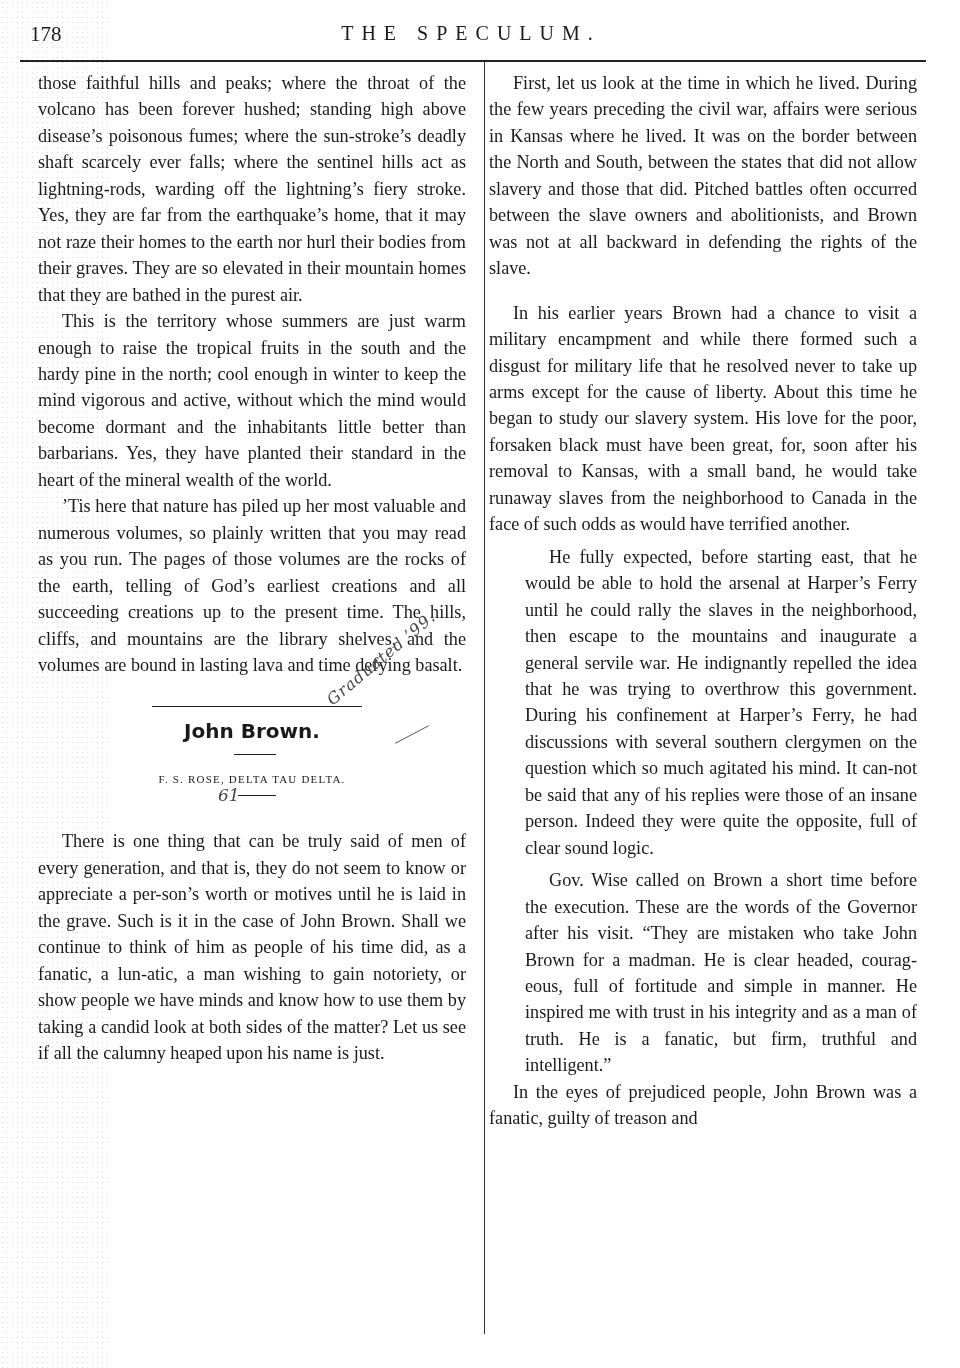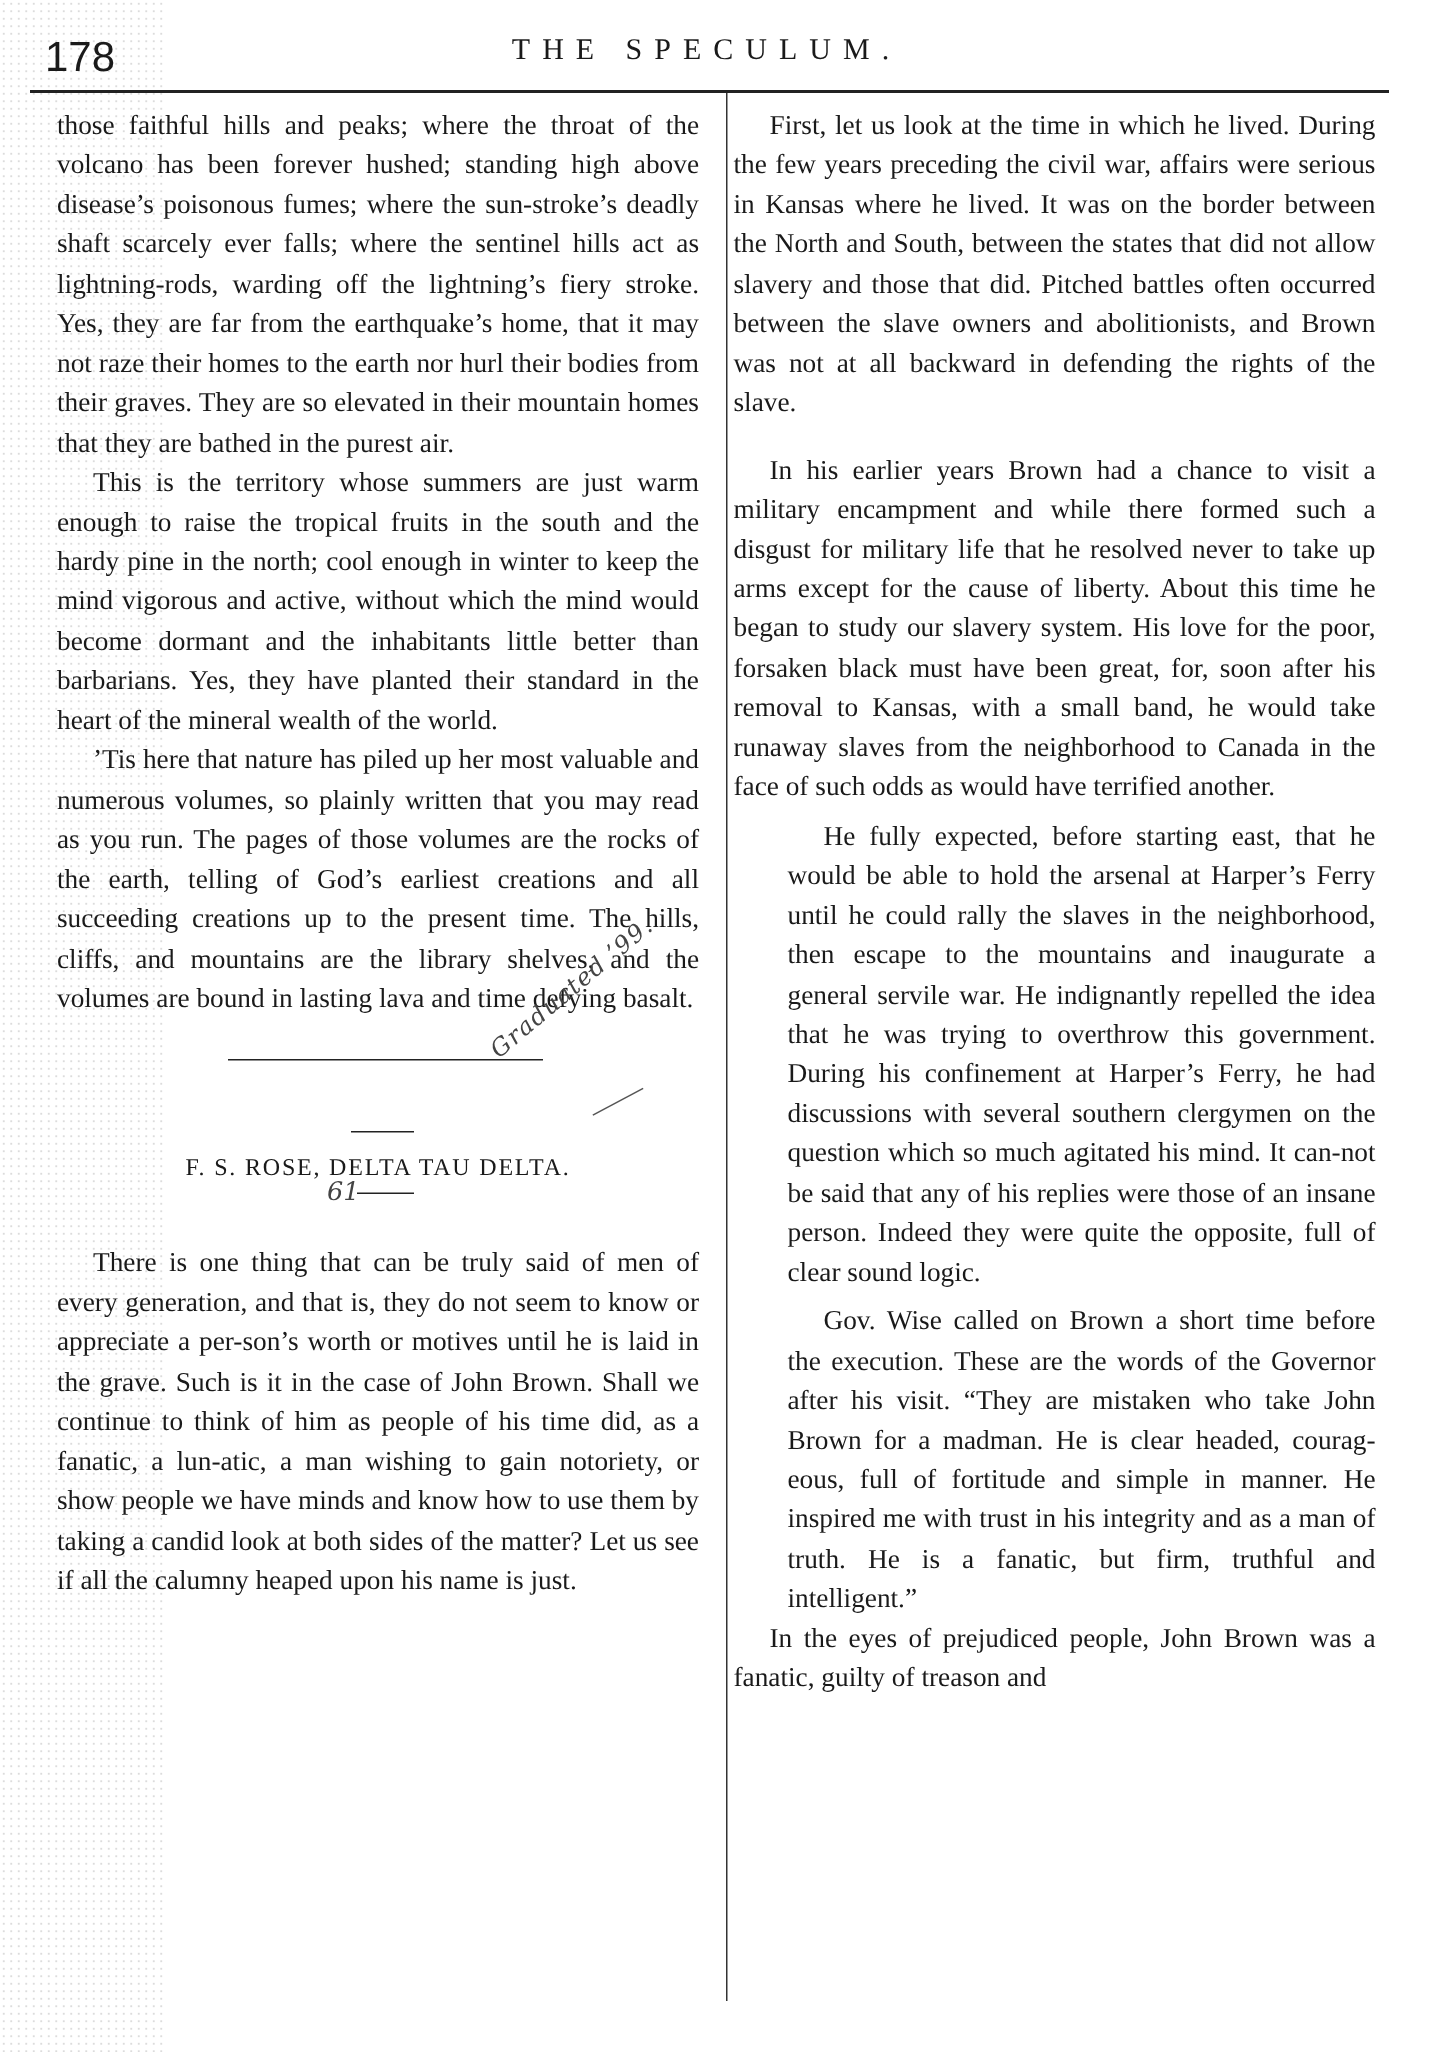--- a/index.html
+++ b/index.html
@@ -6,22 +6,22 @@
   body {
     width: 960px; height: 1368px; background: #ffffff; position: relative; overflow: hidden;
     font-family: "DejaVu Serif", "Liberation Serif", serif; color: #1a1a1a;
   }
   .speckle {
     position: absolute; left: 0; top: 0; width: 110px; height: 1368px;
     background-image: radial-gradient(#9a9a9a 0.6px, transparent 0.9px);
     background-size: 5px 5px; opacity: 0.35; pointer-events: none;
   }
   .page-number {
-    position: absolute; left: 30px; top: 22px; font-size: 28px; letter-spacing: 0px;
-    font-family: Liberation Sans, sans-serif;
+    position: absolute; left: 30px; top: 22px; font-size: 21px; letter-spacing: 0px;
+    font-family: Liberation Serif, serif;
   }
   .journal-title {
     position: absolute; left: 0; width: 942px; top: 22px; text-align: center;
     font-size: 20px; letter-spacing: 8px; font-family: "Liberation Serif", serif;
   }
   .header-rule {
     position: absolute; left: 20px; top: 60px; width: 906px; height: 0;
     border-top: 2px solid #222;
   }
   .col-divider {
@@ -48,21 +48,21 @@
   }
   .article-title {
     position: absolute; left: 0; width: 428px; top: 40px; text-align: center;
     font-family: "DejaVu Sans", "Liberation Sans", sans-serif; font-weight: bold; font-size: 20px;
   }
   .title-rule {
     position: absolute; left: 196px; top: 76px; width: 42px; border-top: 1px solid #222;
   }
   .byline {
     position: absolute; left: 0; width: 428px; top: 88px; text-align: center;
-    font-size: 16px; letter-spacing: 1.2px; font-family: "Liberation Serif", serif;
+    font-size: 11px; letter-spacing: 1.2px; font-family: "Liberation Serif", serif;
   }
   .byline-rule {
     position: absolute; left: 200px; top: 117px; width: 38px; border-top: 1px solid #222;
   }
   .handwriting-main {
     position: absolute; left: 300px; top: 8px; transform: rotate(-40deg);
     transform-origin: left bottom; font-family: "DejaVu Serif", serif; font-style: italic;
     font-size: 16px; color: #444; letter-spacing: 1px; white-space: nowrap;
   }
   .handwriting-num {
@@ -86,20 +86,21 @@
 <div class="header-rule"></div>
 <div class="col-divider"></div>
 
 <div class="column left-col">
   <p class="para no-indent">those faithful hills and peaks; where the throat of the volcano has been forever hushed; standing high above disease’s poisonous fumes; where the sun-stroke’s deadly shaft scarcely ever falls; where the sentinel hills act as lightning-rods, warding off the lightning’s fiery stroke. Yes, they are far from the earthquake’s home, that it may not raze their homes to the earth nor hurl their bodies from their graves. They are so elevated in their mountain homes that they are bathed in the purest air.</p>
   <p class="para">This is the territory whose summers are just warm enough to raise the tropical fruits in the south and the hardy pine in the north; cool enough in winter to keep the mind vigorous and active, without which the mind would become dormant and the inhabitants little better than barbarians. Yes, they have planted their standard in the heart of the mineral wealth of the world.</p>
   <p class="para">’Tis here that nature has piled up her most valuable and numerous volumes, so plainly written that you may read as you run. The pages of those volumes are the rocks of the earth, telling of God’s earliest creations and all succeeding creations up to the present time. The hills, cliffs, and mountains are the library shelves, and the volumes are bound in lasting lava and time defying basalt.</p>
 
   <div class="article-break">
     <div class="sep-rule"></div>
+    <div class="article-title">John Brown.</div>
     <div class="title-rule"></div>
     <div class="byline">F. S. ROSE, DELTA TAU DELTA.</div>
     <div class="byline-rule"></div>
     <div class="handwriting-main">Graduated ’99.</div>
     <div class="handwriting-dash"></div>
     <div class="handwriting-num">61</div>
   </div>
 
   <p class="para">There is one thing that can be truly said of men of every generation, and that is, they do not seem to know or appreciate a per-son’s worth or motives until he is laid in the grave. Such is it in the case of John Brown. Shall we continue to think of him as people of his time did, as a fanatic, a lun-atic, a man wishing to gain notoriety, or show people we have minds and know how to use them by taking a candid look at both sides of the matter? Let us see if all the calumny heaped upon his name is just.</p>
 </div>

